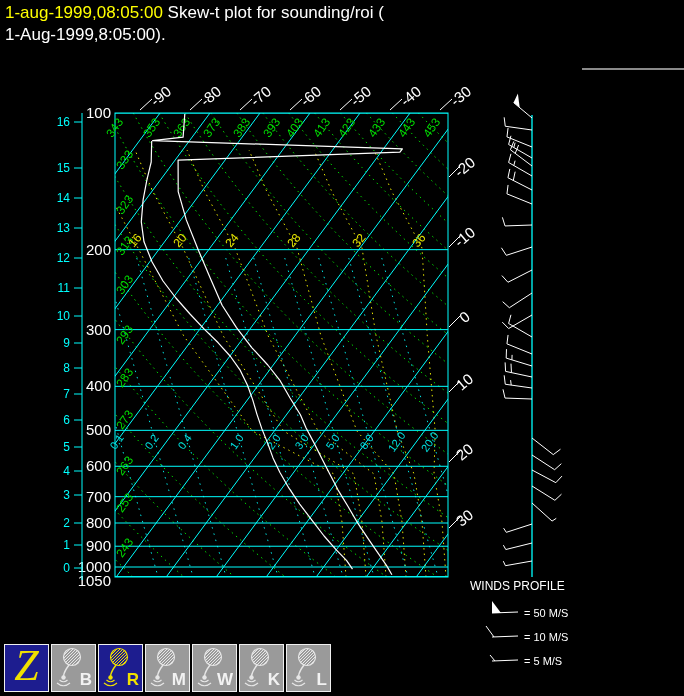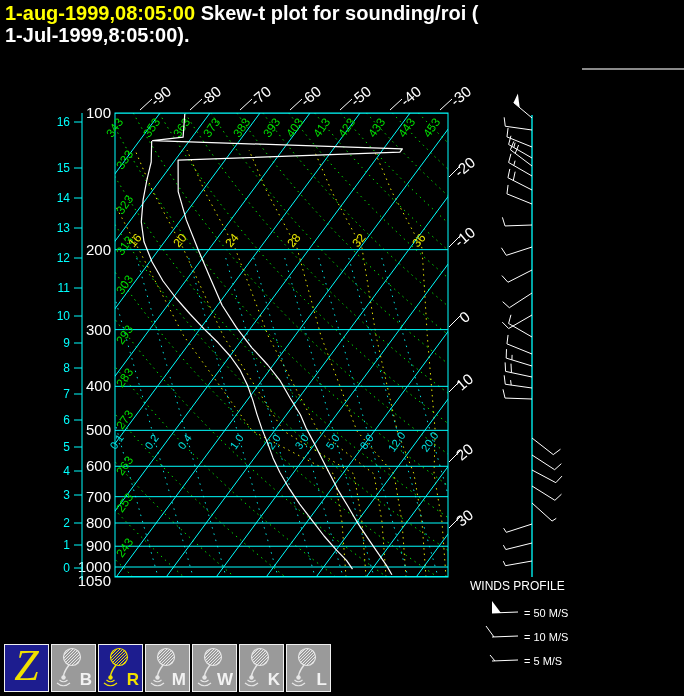--- a/index.html
+++ b/index.html
@@ -1,39 +1,39 @@
 <!DOCTYPE html>
 <html><head>
 <meta charset="utf-8">
 <style>
   html,body{margin:0;padding:0;background:#000;}
   body{width:684px;height:696px;position:relative;overflow:hidden;
        font-family:"Liberation Sans", sans-serif;}
-  #title{position:absolute;left:5px;top:2px;font-size:20px;line-height:22px;color:#fff;font-weight:bold;}
+  #title{position:absolute;left:5px;top:2px;font-size:17px;line-height:22px;color:#fff;}
   #title .ts{color:#ffff00;}
   #resize-line{position:absolute;left:582px;top:68px;width:102px;height:2px;background:#8a8a8a;}
   #plot-svg{position:absolute;left:0;top:0;}
   #toolbar{position:absolute;left:0px;top:641px;width:684px;height:55px;}
   .tb-btn{position:absolute;top:3px;width:45px;height:48px;box-sizing:border-box;
           border:1px solid #efefef;background:#9a9a9a;cursor:pointer;}
   .tb-btn.active{background:#1d1d8f;}
   .tb-btn .letter{position:absolute;right:3px;bottom:1px;font-size:17px;font-weight:bold;
           color:#f2f2f2;font-family:"Liberation Sans",sans-serif;}
   .tb-btn.active .letter{color:#f0e000;}
   .tb-btn .zglyph{position:absolute;left:0;top:-3px;width:100%;height:100%;
           display:flex;align-items:center;justify-content:center;
           font-family:"Liberation Serif",serif;font-style:italic;font-size:44px;
           color:#f0e000;}
   .tb-btn svg{position:absolute;left:2px;top:2px;}
 </style>
 </head>
 <body>
 
 <div id="title"><span class="ts">1-aug-1999,08:05:00</span><span> Skew-t plot for sounding/roi (</span><br>
-<span>1-Jul-1999,8:05:00).</span></div>
+<span>1-Aug-1999,8:05:00).</span></div>
 
 <div id="resize-line"></div>
 
 <svg id="plot-svg" width="684" height="696">
     <defs>
       <clipPath id="plotclip">
         <rect x="115" y="113" width="333" height="464"></rect>
       </clipPath>
     </defs>
     <g clip-path="url(#plotclip)">

